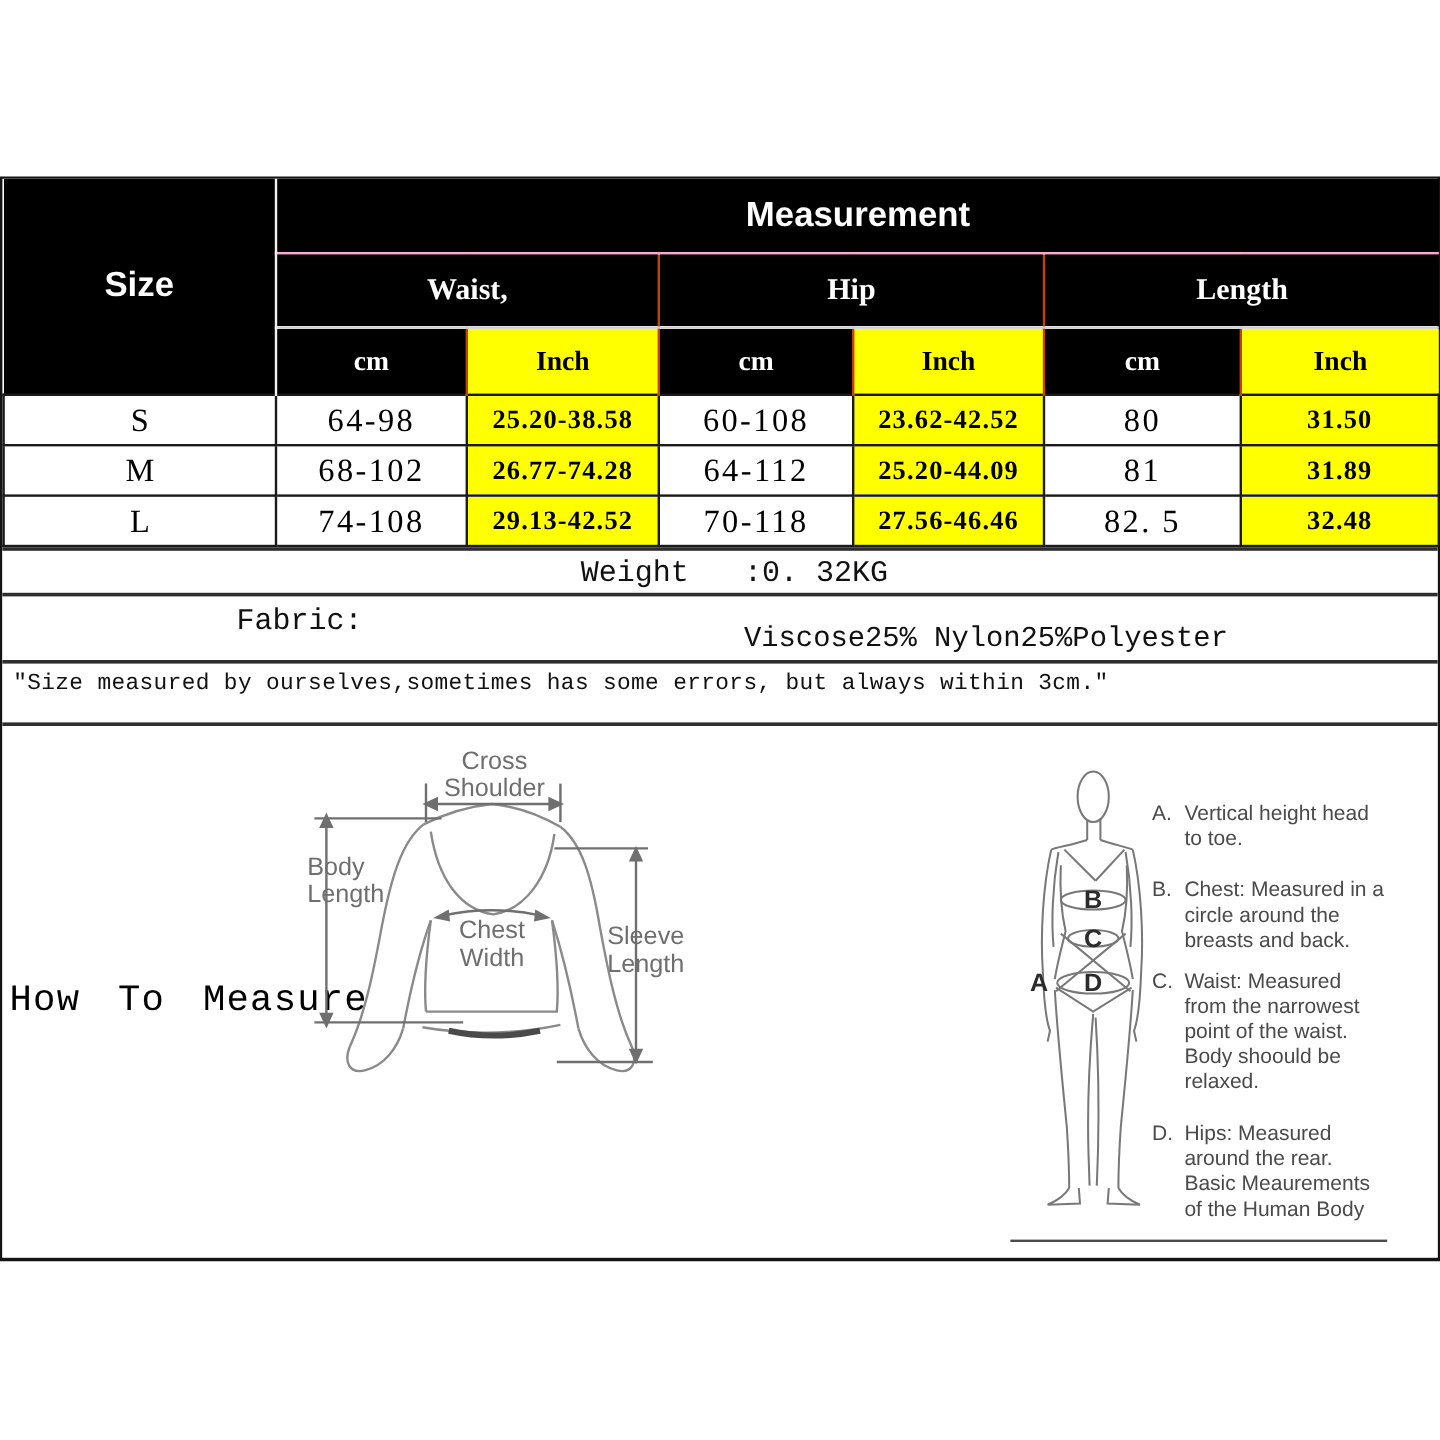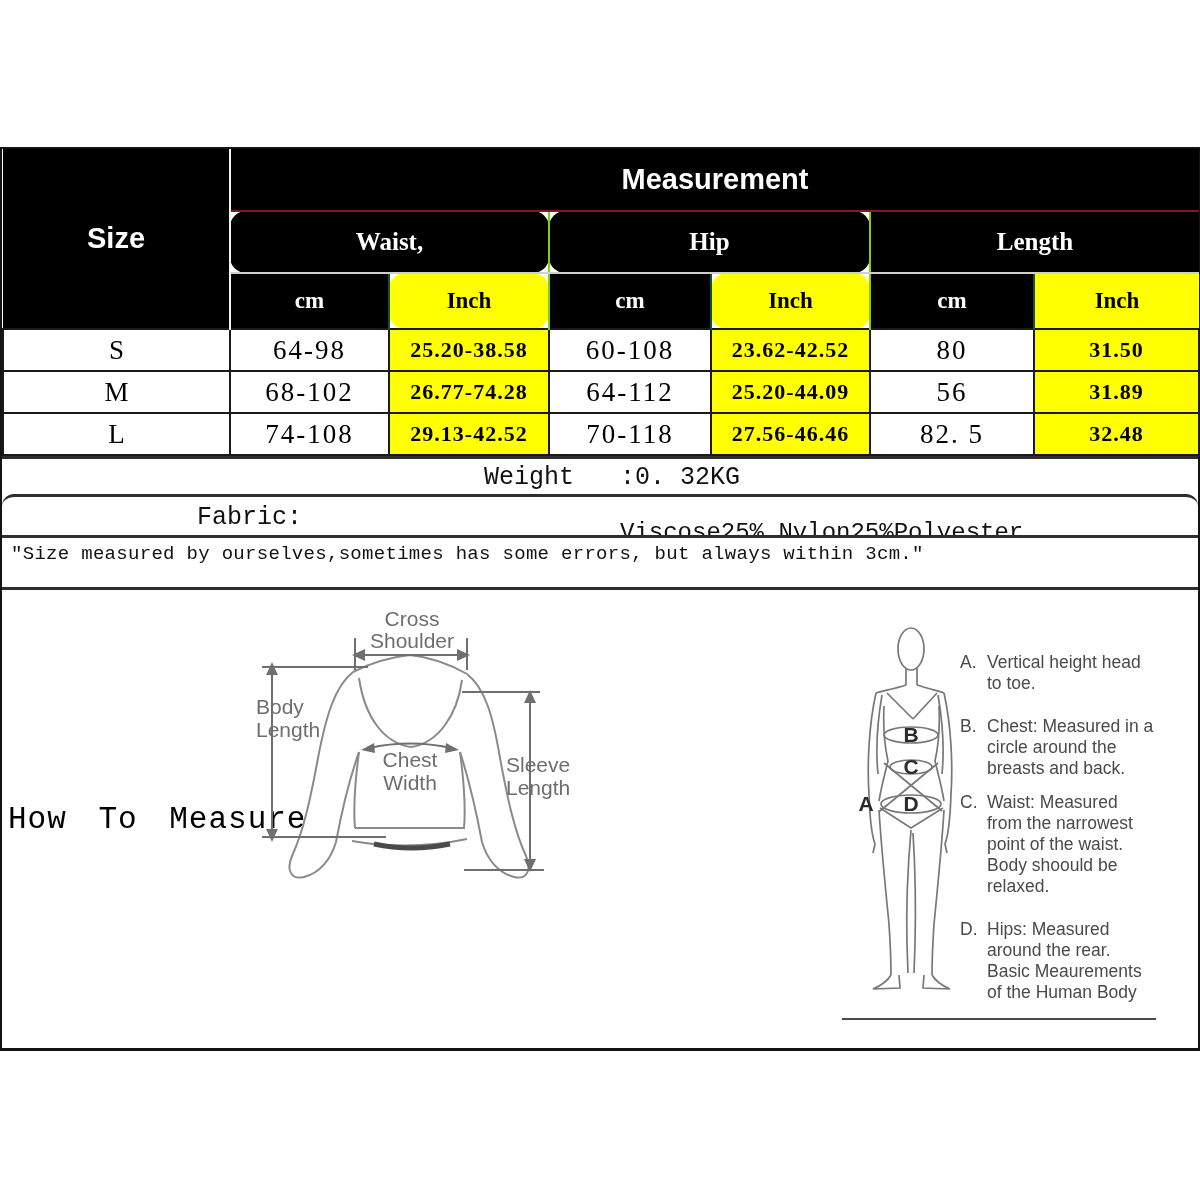--- a/index.html
+++ b/index.html
@@ -6,40 +6,40 @@
   .page{position:relative;width:1200px;height:1200px;background:#ffffff;overflow:hidden;
         font-family:"Liberation Sans",sans-serif;}
   .sheet{position:absolute;left:0;top:147px;width:1200px;height:904px;box-sizing:border-box;
          border:2px solid #141414;border-bottom-width:3px;display:flex;flex-direction:column;}
 
   
   table.size-table{border-collapse:collapse;table-layout:fixed;width:1196px;height:306px;}
   table.size-table td{padding:0;text-align:center;vertical-align:middle;overflow:hidden;}
   .hd{background:#000000;color:#ffffff;}
   .hd-size,.hd-meas{font-family:"Liberation Sans",sans-serif;font-weight:bold;font-size:29px;}
-  .hd-meas{border-bottom:2px solid #7f1d1d;}
+  .hd-meas{border-bottom:2px solid #f9a8d4;}
   .hd-size{border-right:2px solid #f2f2f2;}
   .r1{height:62px;} .r2{height:62px;} .r3{height:56px;}
   .group{font-family:"Liberation Serif",serif;font-weight:bold;font-size:25px;border-bottom:2px solid #cfcfcf;}
-  .vsep{border-right:2px solid #84cc16;border-radius:16px;}
+  .vsep{border-right:2px solid #c2410c;}
   .unit{font-family:"Liberation Serif",serif;font-weight:bold;font-size:23px;}
-  .unit-cm{border-right:2px solid #14532d;}
+  .unit-cm{border-right:2px solid #c2410c;}
   .yellow{background:#ffff00;color:#000000;}
   .drow{height:42px;}
   .drow td{border:2px solid #1a1a1a;background:#ffffff;font-family:"Liberation Serif",serif;}
   .drow td.yellow{background:#ffff00;}
   .cell-size{font-size:27px;}
   .cell-cm{font-size:27px;letter-spacing:2px;}
   .cell-inch{font-size:22px;font-weight:bold;letter-spacing:1px;}
 
   
   .info-row{position:relative;box-sizing:border-box;border-top:3px solid #2e2e2e;background:#fff;
             font-family:"Liberation Mono",monospace;color:#111;}
   .weight-row{height:38px;padding-left:28px;}
-  .fabric-row{height:41px;border-radius:12px;}
+  .fabric-row{height:56px;}
   .note-row{height:52px;}
   .weight-label{position:absolute;left:482px;top:4px;font-size:25px;}
   .weight-value{position:absolute;left:618px;top:4px;font-size:25px;}
   .fabric-label{position:absolute;left:195px;top:6px;font-size:25px;}
   .fabric-value{position:absolute;left:618px;top:6px;font-size:24px;margin-top:16px;}
   .note-text{position:absolute;left:9px;top:5px;font-size:19px;letter-spacing:0.3px;}
 
   
   .measure-section{position:relative;flex:1;border-top:3px solid #2e2e2e;background:#fff;}
   .measure-heading{position:absolute;left:6px;top:212px;font-family:"Liberation Mono",monospace;
@@ -102,21 +102,21 @@
           <td class="cell-inch yellow">23.62-42.52</td>
           <td class="cell-cm">80</td>
           <td class="cell-inch yellow">31.50</td>
         </tr>
         <tr class="drow">
           <td class="cell-size">M</td>
           <td class="cell-cm">68-102</td>
           <td class="cell-inch yellow">26.77-74.28</td>
           <td class="cell-cm">64-112</td>
           <td class="cell-inch yellow">25.20-44.09</td>
-          <td class="cell-cm">56</td>
+          <td class="cell-cm">81</td>
           <td class="cell-inch yellow">31.89</td>
         </tr>
         <tr class="drow">
           <td class="cell-size">L</td>
           <td class="cell-cm">74-108</td>
           <td class="cell-inch yellow">29.13-42.52</td>
           <td class="cell-cm">70-118</td>
           <td class="cell-inch yellow">27.56-46.46</td>
           <td class="cell-cm">82. 5</td>
           <td class="cell-inch yellow">32.48</td>

